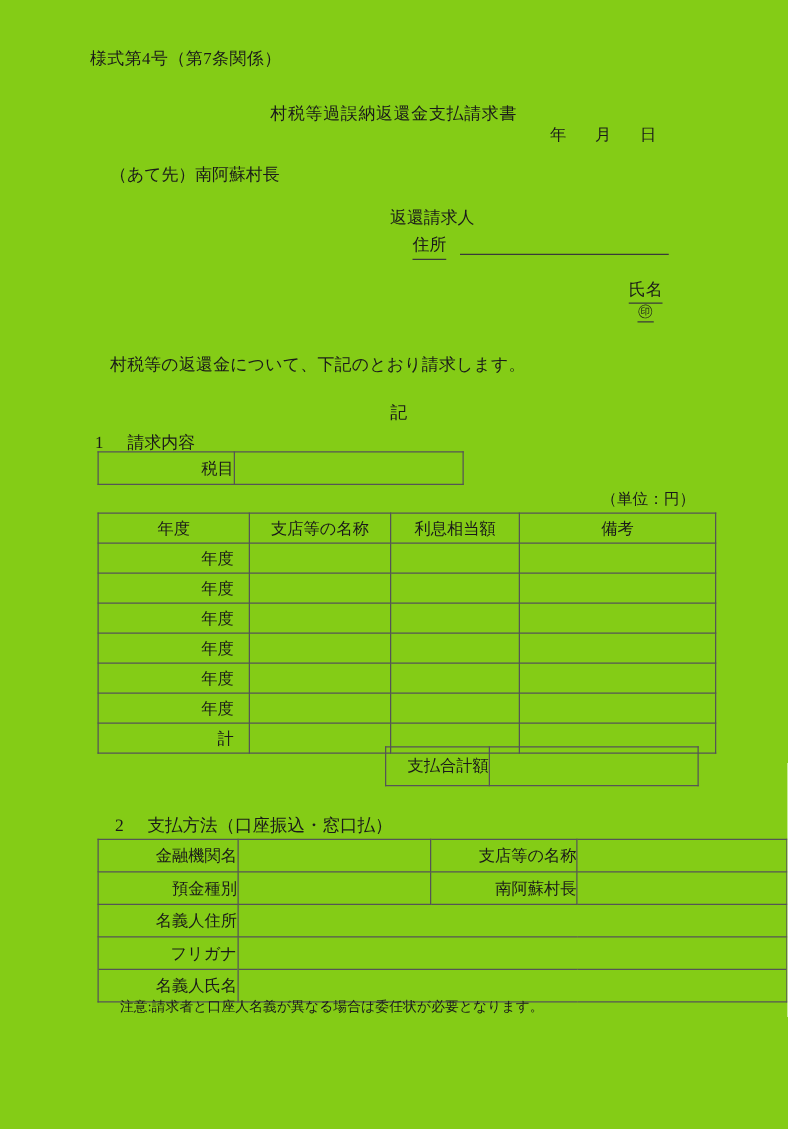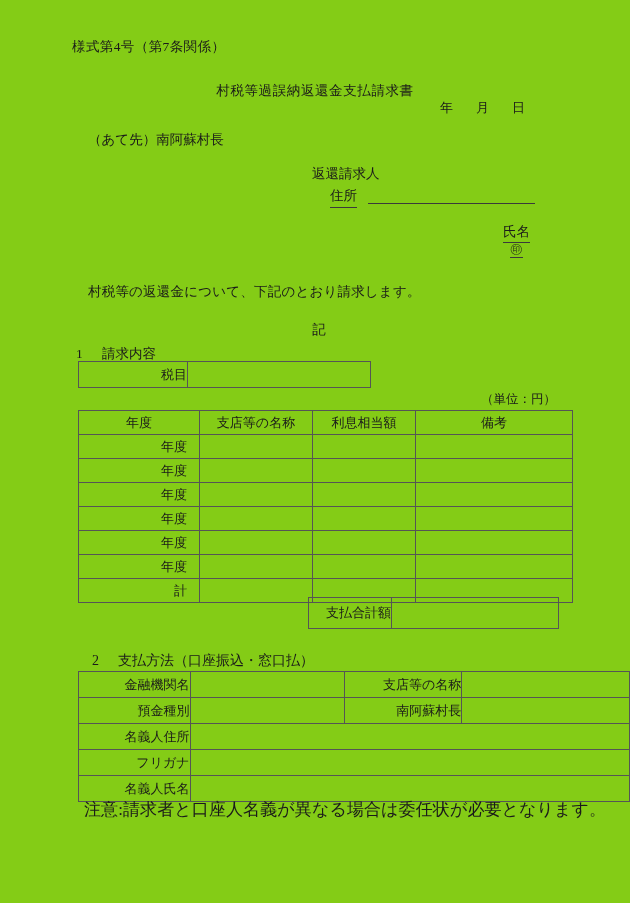--- a/index.html
+++ b/index.html
@@ -133,23 +133,23 @@
     left: 0;
     top: 391px;
     width: 630px;
     text-align: right;
     padding-right: 74px;
     box-sizing: border-box;
     font-size: 12.5px;
   }
 
   .footnote {
-    left: 84px;
+    left: 96px;
     top: 798px;
-    font-size: 17px;
+    font-size: 11px;
     letter-spacing: 0.1px;
     white-space: nowrap;
   }
 
   
   table {
     border-collapse: collapse;
     font-size: 13px;
     table-layout: fixed;
   }

